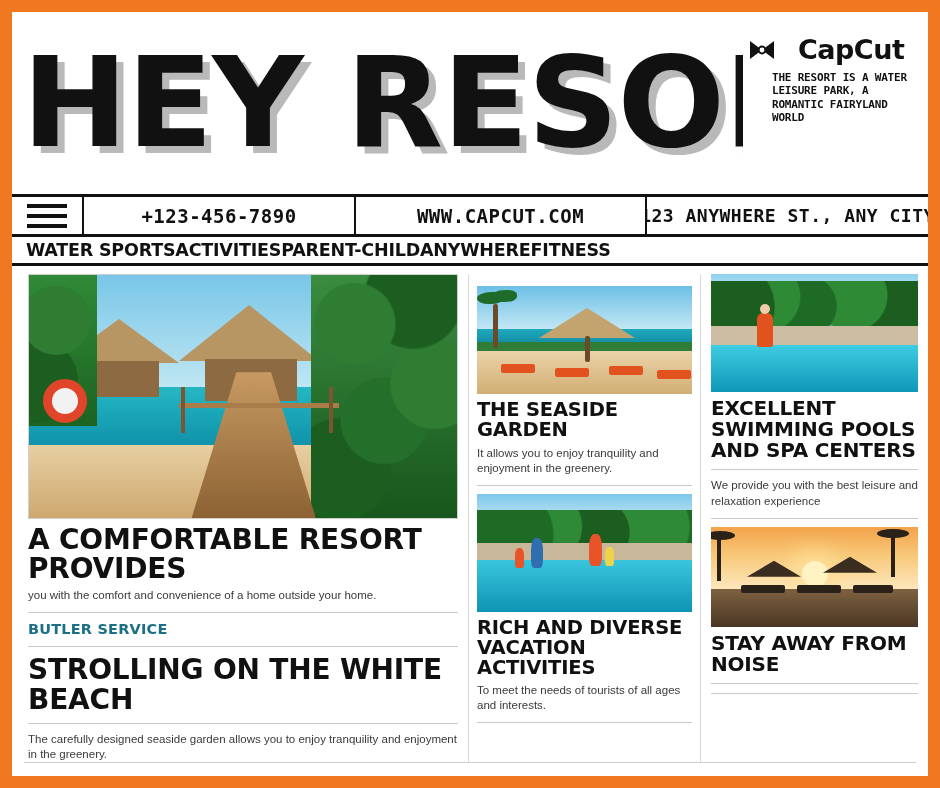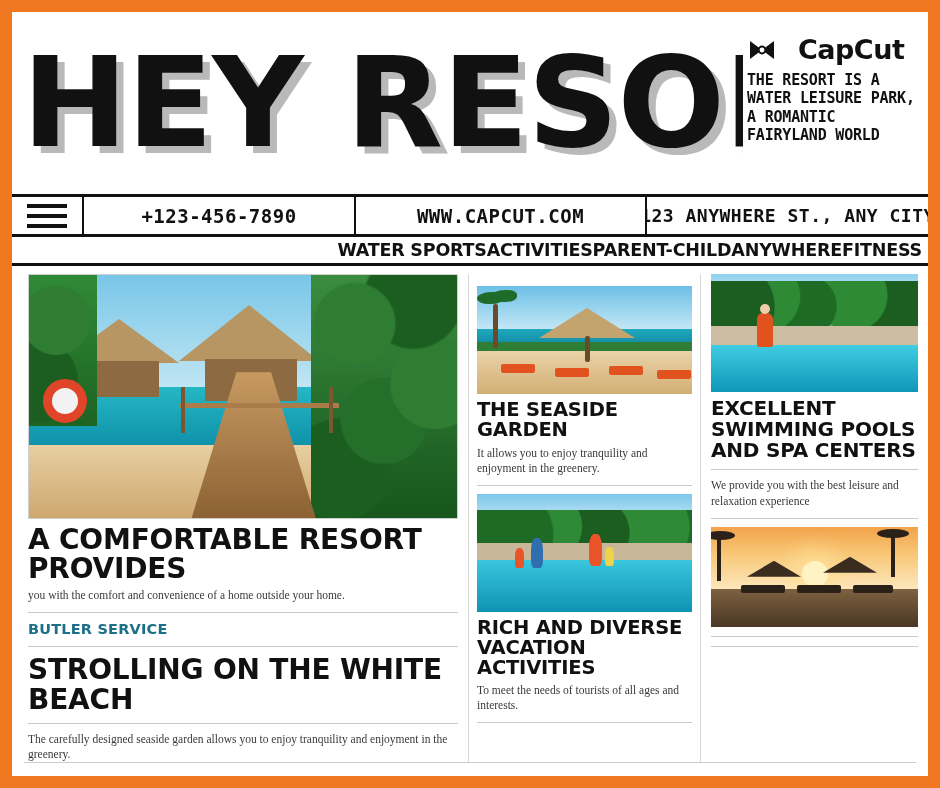--- a/index.html
+++ b/index.html
@@ -69,25 +69,26 @@
   .brand-name {
     font-family: "DejaVu Sans", sans-serif;
     font-weight: bold;
     font-size: 27px;
     color: #111;
     letter-spacing: -0.5px;
   }
   .brand-tagline {
     font-family: "DejaVu Sans Mono", monospace;
     font-weight: bold;
-    font-size: 15px;
+    font-size: 11px;
     line-height: 1.22;
     color: #111;
     text-transform: uppercase;
     letter-spacing: -0.2px;
+    margin-left: 25px;
   }
 
   
   .contactbar {
     height: 40px;
     display: flex;
     align-items: stretch;
     border-bottom: 3px solid #111;
   }
   .hamburger {
@@ -122,21 +123,21 @@
   }
   .contact-cell.c1 { flex: 0 0 272px; }
   .contact-cell.c2 { flex: 0 0 291px; }
   .contact-cell.c3 { border-right: 0; flex: 1 1 auto; font-size: 18px; }
 
   
   .navbar {
     height: 29px;
     display: flex;
     align-items: center;
-    justify-content: flex-end;
+    justify-content: flex-start;
     border-bottom: 3px solid #111;
     padding: 0 6px 0 14px;
   }
   .navitem {
     font-family: "DejaVu Sans", sans-serif;
     font-weight: bold;
     font-size: 17.5px;
     color: #111;
     letter-spacing: -0.2px;
     white-space: nowrap;
@@ -168,21 +169,21 @@
     font-weight: bold;
     font-size: 28px;
     line-height: 1.04;
     color: #111;
     letter-spacing: -0.2px;
     margin: 6px 0 5px 0;
   }
   h2.head.sm { font-size: 19.5px; }
   h2.head.md { font-size: 20px; }
   p.body {
-    font-family: Liberation Serif, serif;
+    font-family: Liberation Sans, sans-serif;
     font-size: 11.5px;
     line-height: 1.32;
     color: #3a3a3a;
   }
   .kicker {
     font-family: "DejaVu Sans", sans-serif;
     font-weight: bold;
     font-size: 14.5px;
     color: #1b6f86;
     letter-spacing: 0.2px;
@@ -486,20 +487,21 @@
         <div class="darkpalm" style="left:6px; top:8px; width:4px; height:46px;"></div>
         <div class="darkpalm" style="left:-6px; top:4px; width:30px; height:9px; border-radius:50%;"></div>
         <div class="darkpalm" style="left:180px; top:6px; width:4px; height:44px;"></div>
         <div class="darkpalm" style="left:166px; top:2px; width:32px; height:9px; border-radius:50%;"></div>
         <div class="parasol" style="left:36px; top:34px;"></div>
         <div class="parasol" style="left:112px; top:30px;"></div>
         <div class="silho" style="left:30px; width:44px;"></div>
         <div class="silho" style="left:86px; width:44px;"></div>
         <div class="silho" style="left:142px; width:40px;"></div>
       </div>
+      <h2 class="head md">STAY AWAY FROM NOISE</h2>
       <hr class="hl">
       <hr class="hl">
     </div>
   </div>
 
   <hr class="bottom-rule">
  </div>
 </div>
 
 </body></html>

